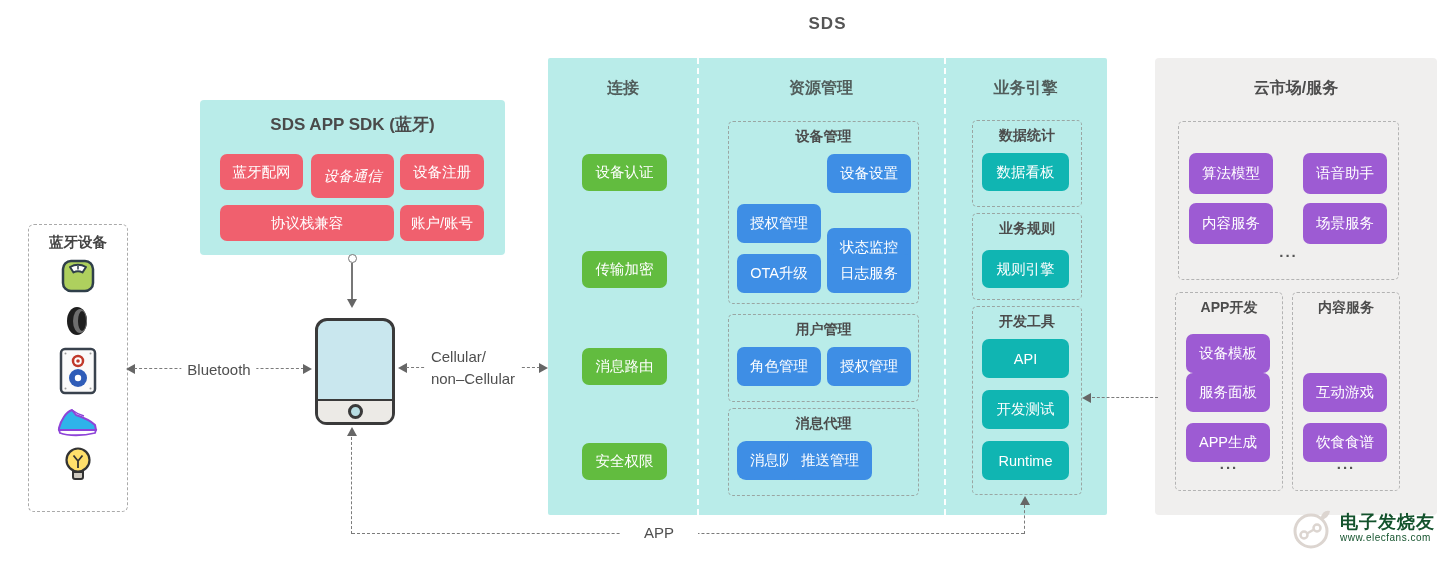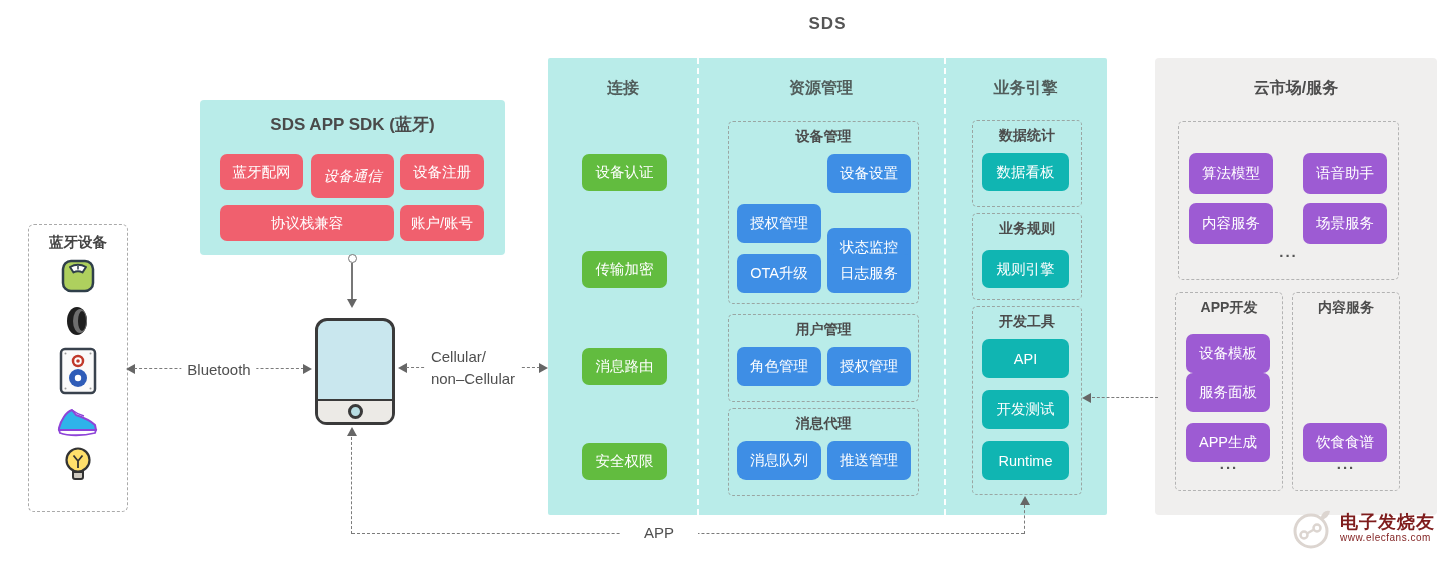--- a/index.html
+++ b/index.html
@@ -52,21 +52,21 @@
   .solidline-v{width:1.7px;background:#777;}
   .tri{width:0;height:0;}
   .tri-down{border-left:5px solid transparent;border-right:5px solid transparent;border-top:9px solid #666;}
   .tri-up{border-left:5px solid transparent;border-right:5px solid transparent;border-bottom:9px solid #666;}
   .tri-left{border-top:5px solid transparent;border-bottom:5px solid transparent;border-right:9px solid #666;}
   .tri-right{border-top:5px solid transparent;border-bottom:5px solid transparent;border-left:9px solid #666;}
   .conn-circle{left:348px;top:254px;width:7px;height:7px;border:1.7px solid #777;border-radius:50%;background:#fff;}
 
   .link-label{background:#fff;font-size:15px;color:#4f4f4f;padding:0 6px;white-space:nowrap;}
 
-  .watermark{left:1290px;top:505px;display:flex;align-items:center;gap:6px;color:#7f1d1d;}
+  .watermark{left:1290px;top:505px;display:flex;align-items:center;gap:6px;color:#14532d;}
   .wm-name{font-size:18px;font-weight:700;letter-spacing:1px;line-height:1.1;}
   .wm-site{font-size:10px;letter-spacing:.5px;}
 </style>
 </head>
 <body>
 
 <div id="stage">
 
   <div class="abs sds-title">SDS</div>
 
@@ -166,21 +166,21 @@
   <div class="abs dgroup" style="left:728px;top:314px;width:189px;height:86px;">
     <div class="dgroup-title">用户管理</div>
   </div>
   <div class="abs btn blue center" style="left:737px;top:347px;width:84px;height:39px;">角色管理</div>
   <div class="abs btn blue center" style="left:827px;top:347px;width:84px;height:39px;">授权管理</div>
 
   <div class="abs dgroup" style="left:728px;top:408px;width:189px;height:86px;">
     <div class="dgroup-title">消息代理</div>
   </div>
   <div class="abs btn blue center" style="left:737px;top:441px;width:84px;height:39px;border-radius:9px;">消息队列</div>
-  <div class="abs btn blue center" style="left:827px;top:441px;width:84px;height:39px;">推送管理</div>
+  <div class="abs btn blue center" style="left:788px;top:441px;width:84px;height:39px;">推送管理</div>
 
   <div class="abs dgroup" style="left:972px;top:120px;width:108px;height:85px;">
     <div class="dgroup-title">数据统计</div>
   </div>
   <div class="abs btn teal center" style="left:982px;top:153px;width:87px;height:38px;">数据看板</div>
 
   <div class="abs dgroup" style="left:972px;top:213px;width:108px;height:85px;">
     <div class="dgroup-title">业务规则</div>
   </div>
   <div class="abs btn teal center" style="left:982px;top:250px;width:87px;height:38px;">规则引擎</div>
@@ -208,20 +208,21 @@
     <div class="ellipsis" style="top:162px;">...</div>
   </div>
   <div class="abs btn purple center" style="left:1186px;top:322px;width:84px;height:39px;margin-top:12px;">设备模板</div>
   <div class="abs btn purple center" style="left:1186px;top:373px;width:84px;height:39px;">服务面板</div>
   <div class="abs btn purple center" style="left:1186px;top:423px;width:84px;height:39px;">APP生成</div>
 
   <div class="abs dgroup-gray" style="position:absolute;left:1292px;top:292px;width:106px;height:197px;">
     <div class="dgroup-title">内容服务</div>
     <div class="ellipsis" style="top:162px;">...</div>
   </div>
+  <div class="abs btn purple center" style="left:1303px;top:373px;width:84px;height:39px;">互动游戏</div>
   <div class="abs btn purple center" style="left:1303px;top:423px;width:84px;height:39px;">饮食食谱</div>
 
   <div class="abs tri tri-left" style="left:1082px;top:393px;"></div>
   <div class="abs dashline-h" style="left:1092px;top:397px;width:66px;"></div>
 
   <div class="abs tri tri-up" style="left:347px;top:427px;"></div>
   <div class="abs dashline-v" style="left:351px;top:437px;height:97px;"></div>
   <div class="abs dashline-h" style="left:352px;top:533px;width:672px;"></div>
   <div class="abs link-label" style="left:620px;top:524px;width:66px;text-align:center;">APP</div>
   <div class="abs dashline-v" style="left:1024px;top:505px;height:29px;"></div>

